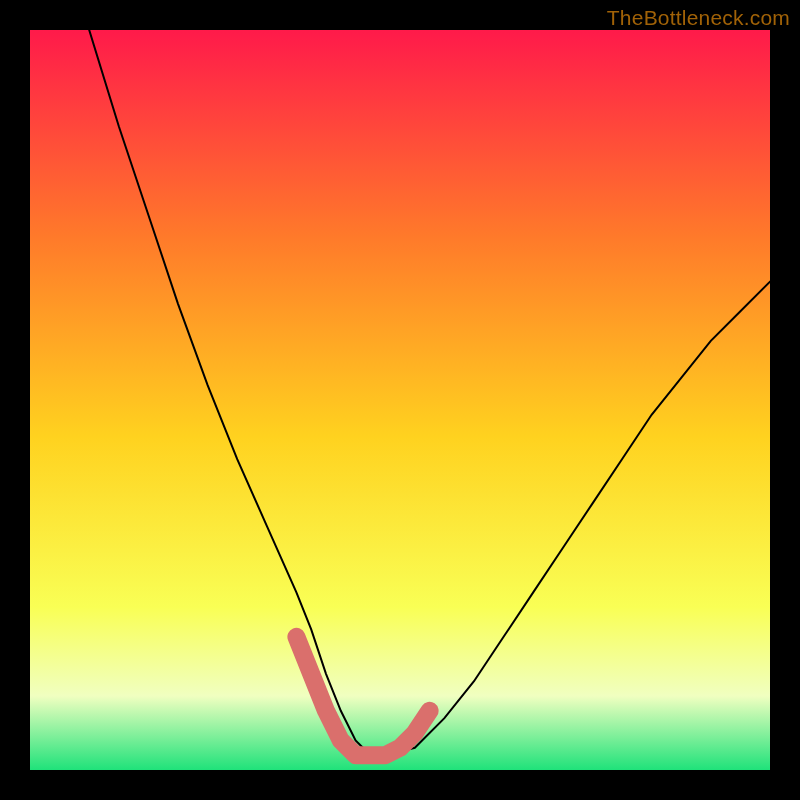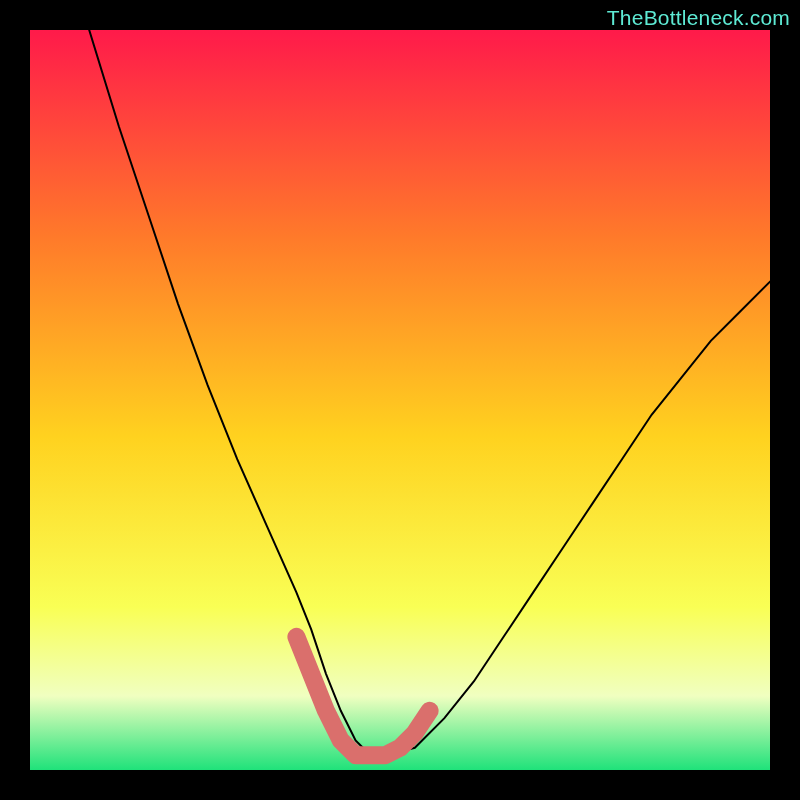--- a/index.html
+++ b/index.html
@@ -22,21 +22,21 @@
     top: 30px;
     left: 30px;
     width: 740px;
     height: 740px;
     overflow: hidden;
   }
   .watermark {
     position: absolute;
     top: 6px;
     right: 10px;
-    color: #5eead4;
+    color: #a16207;
     font-size: 21px;
     font-weight: 500;
     letter-spacing: 0.2px;
   }
   svg { display: block; }
 </style>
 </head>
 <body>
 
 <div class="frame">

